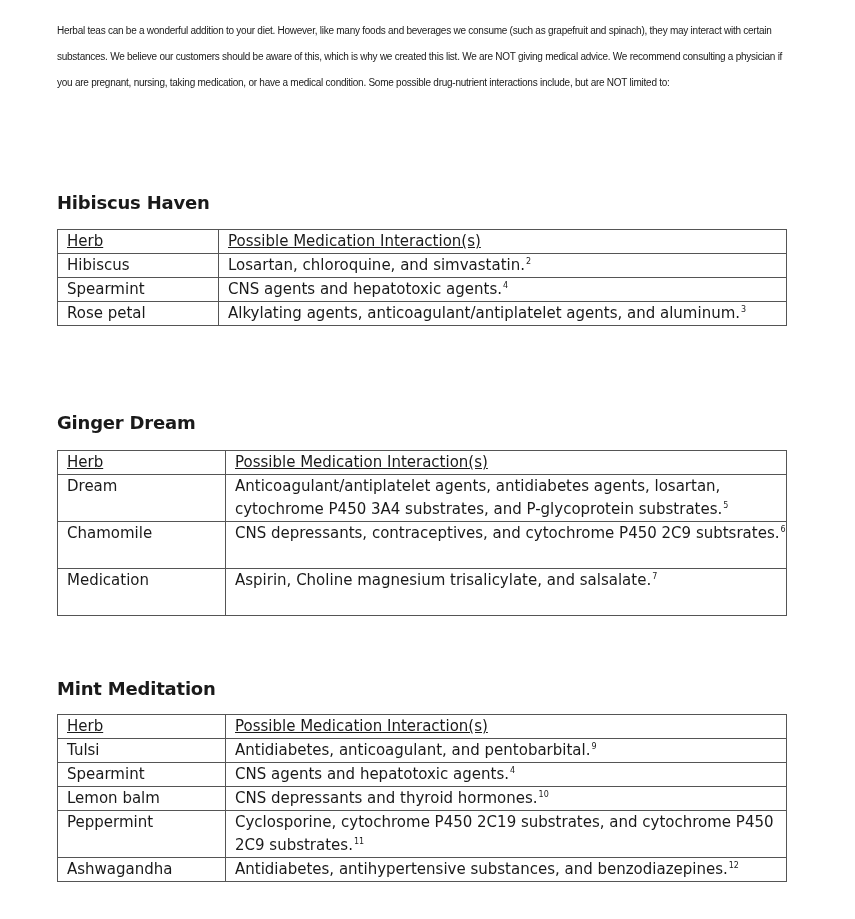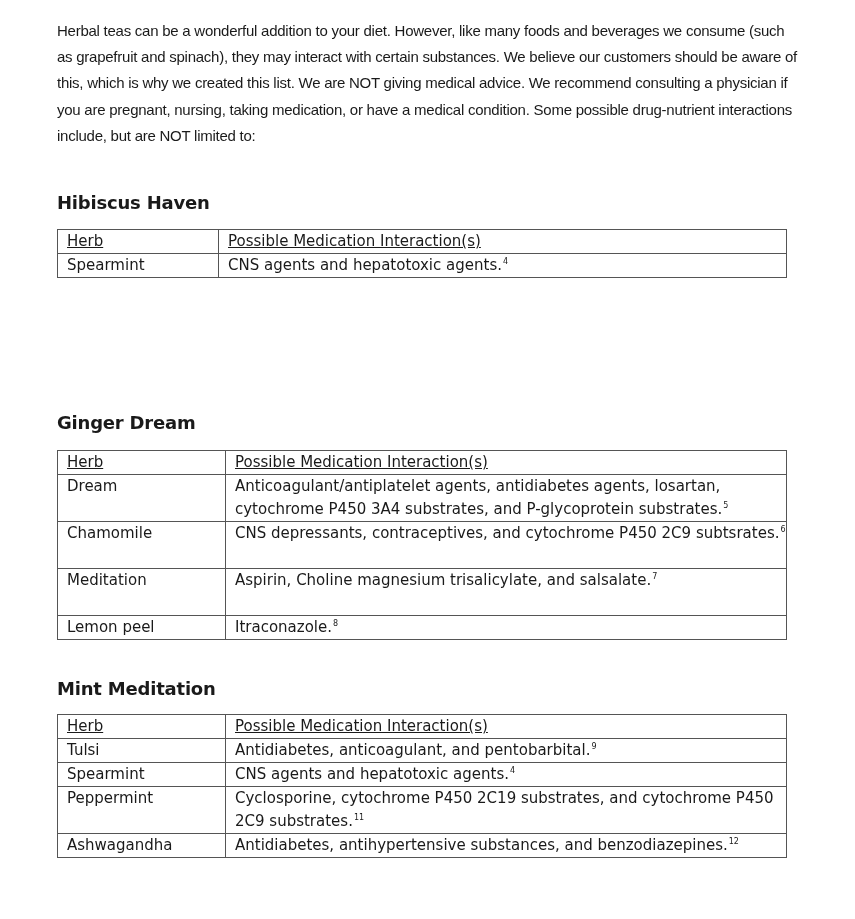--- a/index.html
+++ b/index.html
@@ -1,19 +1,19 @@
 <!DOCTYPE html>
 <html><head>
 <meta charset="utf-8">
 <style>
   html, body { margin: 0; padding: 0; background: #ffffff; }
   body { width: 855px; height: 919px; position: relative; overflow: hidden; color: #1a1a1a; }
   .intro {
     position: absolute; left: 57px; top: 18px; width: 740px;
-    font-family: "Liberation Sans", sans-serif; font-size: 15px; line-height: 26.2px;
+    font-family: "Liberation Sans", sans-serif; font-size: 10px; line-height: 26.2px;
     letter-spacing: -0.25px; margin: 0;
   }
   .heading {
     position: absolute; left: 57px; margin: 0;
     font-family: "DejaVu Sans", sans-serif; font-weight: bold; font-size: 18px; letter-spacing: -0.2px;
   }
   table.tbl {
     position: absolute; left: 57px; width: 730px; border-collapse: collapse;
     font-family: "DejaVu Sans", sans-serif; font-size: 15px; color: #1a1a1a;
   }
@@ -32,68 +32,76 @@
 <p class="intro">Herbal teas can be a wonderful addition to your diet. However, like many foods and beverages we consume (such as grapefruit and spinach), they may interact with certain substances. We believe our customers should be aware of this, which is why we created this list. We are NOT giving medical advice. We recommend consulting a physician if you are pregnant, nursing, taking medication, or have a medical condition. Some possible drug-nutrient interactions include, but are NOT limited to:</p>
 
 <h3 class="heading" style="top:192px">Hibiscus Haven</h3>
 <table class="tbl t1" style="top:229px">
   <tbody>
       <tr class="hdr">
     <td class="c1">Herb</td>
     <td>Possible Medication Interaction(s)</td>
   </tr>
   <tr>
+        <td class="c1">Hibiscus</td>
+        <td><span>Losartan, chloroquine, and simvastatin.</span><sup>2</sup></td>
+      </tr>
+  <tr>
         <td class="c1">Spearmint</td>
         <td><span>CNS agents and hepatotoxic agents.</span><sup>4</sup></td>
+      </tr>
+  <tr>
+        <td class="c1">Rose petal</td>
+        <td><span>Alkylating agents, anticoagulant/antiplatelet agents, and aluminum.</span><sup>3</sup></td>
       </tr>
 </tbody>
   </table>
 
 <h3 class="heading" style="top:412px">Ginger Dream</h3>
 <table class="tbl t2" style="top:450px">
   <tbody>
       <tr class="hdr">
     <td class="c1">Herb</td>
     <td>Possible Medication Interaction(s)</td>
   </tr>
   <tr>
         <td class="c1 tall">Dream</td>
         <td><span>Anticoagulant/antiplatelet agents, antidiabetes agents, losartan, cytochrome P450 3A4 substrates, and P-glycoprotein substrates.</span><sup>5</sup></td>
       </tr>
   <tr>
         <td class="c1 tall">Chamomile</td>
         <td><span>CNS depressants, contraceptives, and cytochrome P450 2C9 subtsrates.</span><sup>6</sup></td>
       </tr>
   <tr>
-        <td class="c1 tall">Meditation</td>
+        <td class="c1 tall">Medication</td>
         <td><span>Aspirin, Choline magnesium trisalicylate, and salsalate.</span><sup>7</sup></td>
-      </tr>
-  <tr>
-        <td class="c1">Lemon peel</td>
-        <td><span>Itraconazole.</span><sup>8</sup></td>
       </tr>
 </tbody>
   </table>
 
 <h3 class="heading" style="top:678px">Mint Meditation</h3>
 <table class="tbl t3" style="top:714px">
   <tbody>
       <tr class="hdr">
     <td class="c1">Herb</td>
     <td>Possible Medication Interaction(s)</td>
   </tr>
   <tr>
         <td class="c1">Tulsi</td>
         <td><span>Antidiabetes, anticoagulant, and pentobarbital.</span><sup>9</sup></td>
       </tr>
   <tr>
         <td class="c1">Spearmint</td>
         <td><span>CNS agents and hepatotoxic agents.</span><sup>4</sup></td>
       </tr>
   <tr>
+        <td class="c1">Lemon balm</td>
+        <td><span>CNS depressants and thyroid hormones.</span><sup>10</sup></td>
+      </tr>
+  <tr>
         <td class="c1 tall">Peppermint</td>
         <td><span>Cyclosporine, cytochrome P450 2C19 substrates, and cytochrome P450 2C9 substrates.</span><sup>11</sup></td>
       </tr>
   <tr>
         <td class="c1">Ashwagandha</td>
         <td><span>Antidiabetes, antihypertensive substances, and benzodiazepines.</span><sup>12</sup></td>
       </tr>
 </tbody>
   </table>
 

